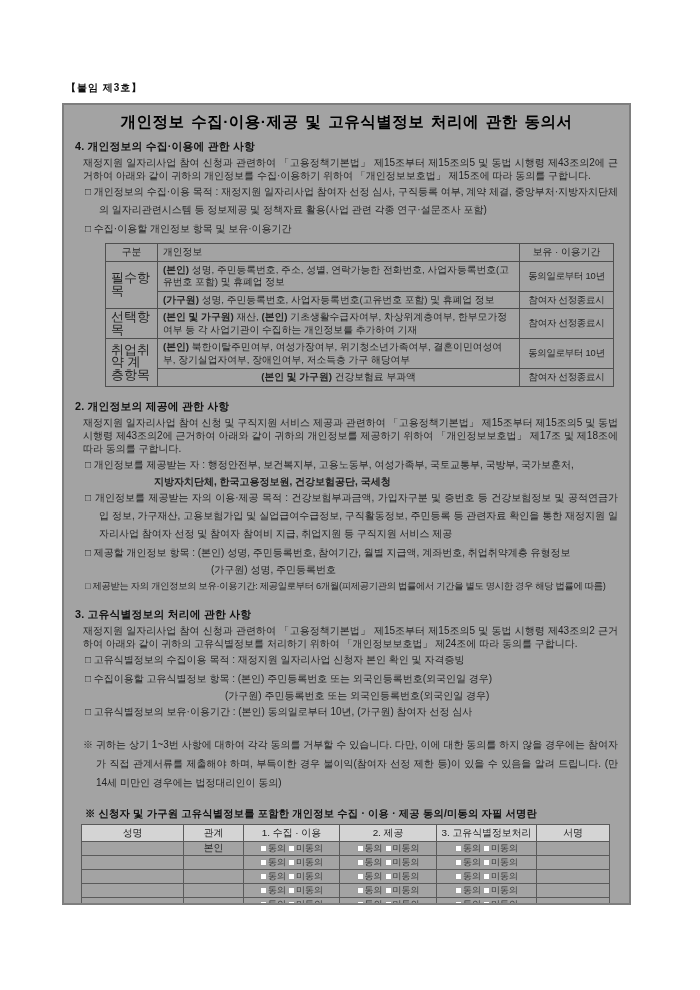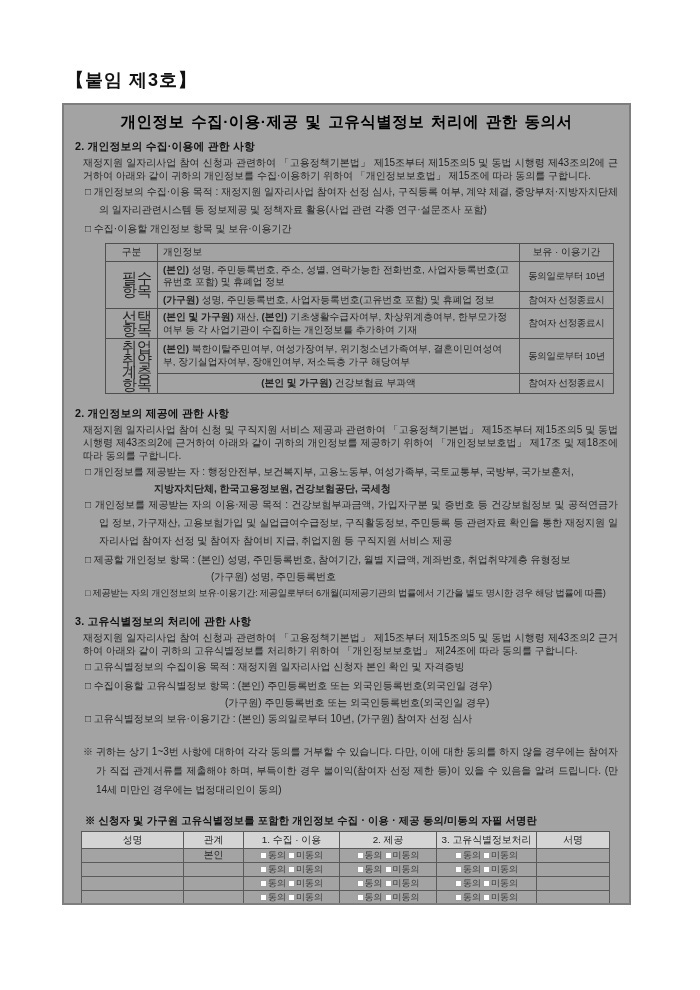--- a/index.html
+++ b/index.html
@@ -5,22 +5,22 @@
   * { box-sizing: border-box; }
   html,body { margin:0; padding:0; }
   body {
     width:700px; height:990px; background:#ffffff;
     font-family:"Liberation Sans", sans-serif; color:#1c1c1c;
     position:relative; overflow:hidden;
   }
   .page { position:relative; width:700px; height:990px; background:#fff; }
 
   .attach-label {
-    position:absolute; left:66px; top:68px;
-    font-size:18px; font-weight:bold; letter-spacing:1px; color:#111;
+    position:absolute; left:66px; top:81px;
+    font-size:10px; font-weight:bold; letter-spacing:1px; color:#111;
   }
 
   .formbox {
     position:absolute; left:62px; top:103px; width:569px; height:802px;
     border:2px solid #7e7e7e; background:#a3a3a3;
     padding:5px 11px 0 11px; overflow:hidden;
   }
 
   .form-title {
     text-align:center; font-size:15.5px; font-weight:bold; color:#000;
@@ -53,21 +53,21 @@
     border-collapse:collapse; table-layout:fixed;
     width:508px; margin:5px 0 6px 30px; font-size:9.8px; color:#222;
   }
   table.info td {
     border:1px solid #4f4f4f; padding:2px 5px; vertical-align:middle;
     line-height:12.5px;
   }
   table.info .hdr td { padding:2px 5px; height:16px; }
   .cell-center { text-align:center; }
   .cell-period { text-align:center; font-size:9.4px; letter-spacing:-0.2px; white-space:nowrap; }
-  .cat-cell { text-align:right; font-size:15px; }
+  .cat-cell { text-align:left; font-size:13px; }
 
   .note-block {
     font-size:10px; line-height:19px; text-align:justify;
     margin:14px 0 0 8px; padding-left:13px; text-indent:-13px; color:#222;
   }
   .sign-caption {
     font-size:10.3px; font-weight:bold; letter-spacing:0.2px;
     margin:15px 0 3px 10px; color:#111;
   }
 
@@ -104,21 +104,21 @@
 
 <div class="page">
 
   <div class="attach-label">【붙임 제3호】</div>
 
   <div class="formbox">
 
     <div class="form-title">개인정보 수집·이용·제공 및 고유식별정보 처리에 관한 동의서</div>
 
     <div>
-      <div class="sec-heading">2. 개인정보의 수집·이용에 관한 사항</div>
+      <div class="sec-heading">4. 개인정보의 수집·이용에 관한 사항</div>
       <div class="body-text">재정지원 일자리사업 참여 신청과 관련하여 「고용정책기본법」 제15조부터 제15조의5 및 동법 시행령 제43조의2에 근거하여 아래와 같이 귀하의 개인정보를 수집·이용하기 위하여 「개인정보보호법」 제15조에 따라 동의를 구합니다.</div>
       <div class="bullet">□ 개인정보의 수집·이용 목적 : 재정지원 일자리사업 참여자 선정 심사, 구직등록 여부, 계약 체결, 중앙부처·지방자치단체의 일자리관련시스템 등 정보제공 및 정책자료 활용(사업 관련 각종 연구·설문조사 포함)</div>
       <div class="bullet">□ 수집·이용할 개인정보 항목 및 보유·이용기간</div>
 
       <table class="info">
         <colgroup>
             <col style="width:52px">
             <col style="width:362px">
             <col style="width:94px">
           </colgroup>

